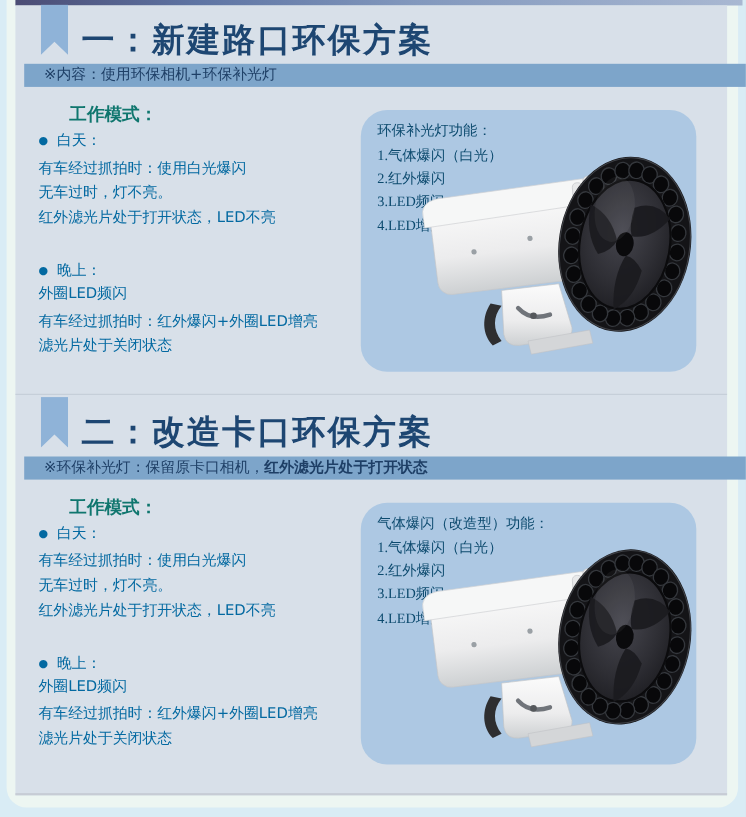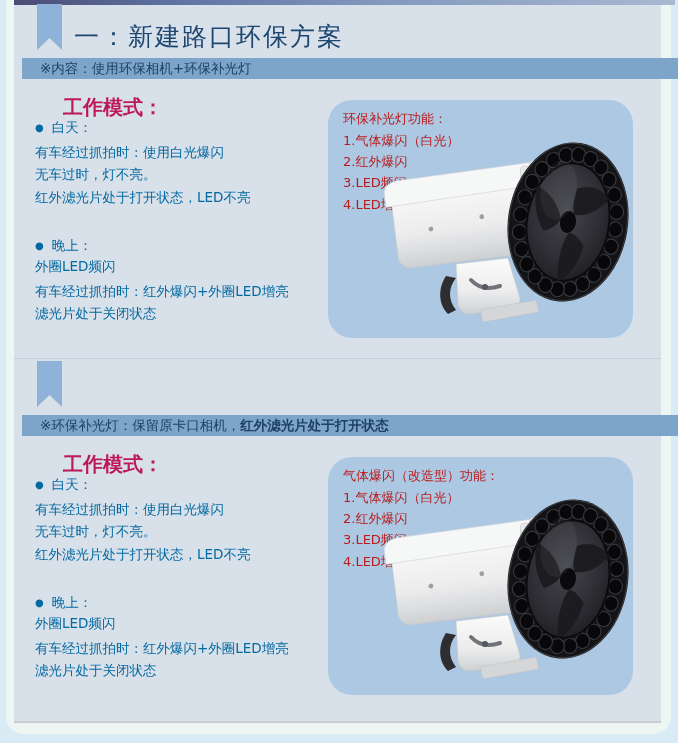--- a/index.html
+++ b/index.html
@@ -25,33 +25,33 @@
   #sec2{top:357px;}
   .divider{position:absolute;left:0;top:353px;width:647px;height:1px;background:#c5ced8;}
 
   .ribbon{
     position:absolute;left:23px;top:-1px;width:25px;height:46px;
     background:#8fb3d8;
     clip-path:polygon(0 0,100% 0,100% 100%,50% 74%,0 100%);
   }
   .title{
     position:absolute;left:60px;top:17px;margin:0;
-    font-size:25px;line-height:30px;font-weight:normal;letter-spacing:2px;
+    font-size:30px;line-height:30px;font-weight:bold;letter-spacing:2px;
     color:#1d4672;
   }
   .subbar{
     position:absolute;left:8px;top:53px;width:677px;height:21px;
     background:#7da5ca;box-sizing:border-box;padding-left:18px;
     font-size:13.5px;line-height:21px;color:#1e3f66;
   }
   .subbar .bold{font-weight:bold;}
 
   .wm-heading{
     position:absolute;left:49px;top:89px;
-    font-size:20px;font-weight:bold;color:#be185d;
+    font-size:16px;font-weight:bold;color:#0f766e;
   }
   .bullet-row,.wm-line{
     position:absolute;left:21px;
     font-size:13.5px;color:#0369a1;white-space:nowrap;
   }
   .bullet-row .dot{font-size:10px;vertical-align:1px;margin-right:8px;}
   .t-day{top:114px;}
   .t-d1{top:139px;}
   .t-d2{top:161px;}
   .t-d3{top:184px;}
@@ -59,21 +59,21 @@
   .t-n1{top:253px;}
   .t-n2{top:278px;}
   .t-n3{top:300px;}
 
   .panel{
     position:absolute;left:314px;top:95px;width:305px;height:238px;
     background:#adc8e3;border-radius:24px;
   }
   .p-heading,.p-item{
     position:absolute;left:15px;
-    font-size:13px;color:#b91c1c;white-space:nowrap;
+    font-size:13px;color:#0c4a6e;white-space:nowrap;font-family:Liberation Serif, serif;
   }
   .p-heading{top:10px;}
   .p-i0{top:32px;}
   .p-i1{top:53px;}
   .p-i2{top:74px;}
   .p-i3{top:96px;}
 
   .camera-slot{position:absolute;left:40px;top:28px;width:272px;height:204px;}
   .camera-slot svg{display:block;}
 </style>
@@ -178,20 +178,21 @@
             </g>
           </svg>
         </div>
     </div>
   </div>
 
   <div class="divider"></div>
 
   <div class="sec" id="sec2">
     <div class="ribbon"></div>
+    <h1 class="title">二：改造卡口环保方案</h1>
     <div class="subbar"><span>※环保补光灯：保留原卡口相机，</span><span class="bold">红外滤光片处于打开状态</span></div>
 
     <div class="wm-heading">工作模式：</div>
 
     <div class="bullet-row t-day"><span class="dot">●</span><span>白天：</span></div>
     <div class="wm-line t-d1">有车经过抓拍时：使用白光爆闪</div>
     <div class="wm-line t-d2">无车过时，灯不亮。</div>
     <div class="wm-line t-d3">红外滤光片处于打开状态，LED不亮</div>
 
     <div class="bullet-row t-night"><span class="dot">●</span><span>晚上：</span></div>

